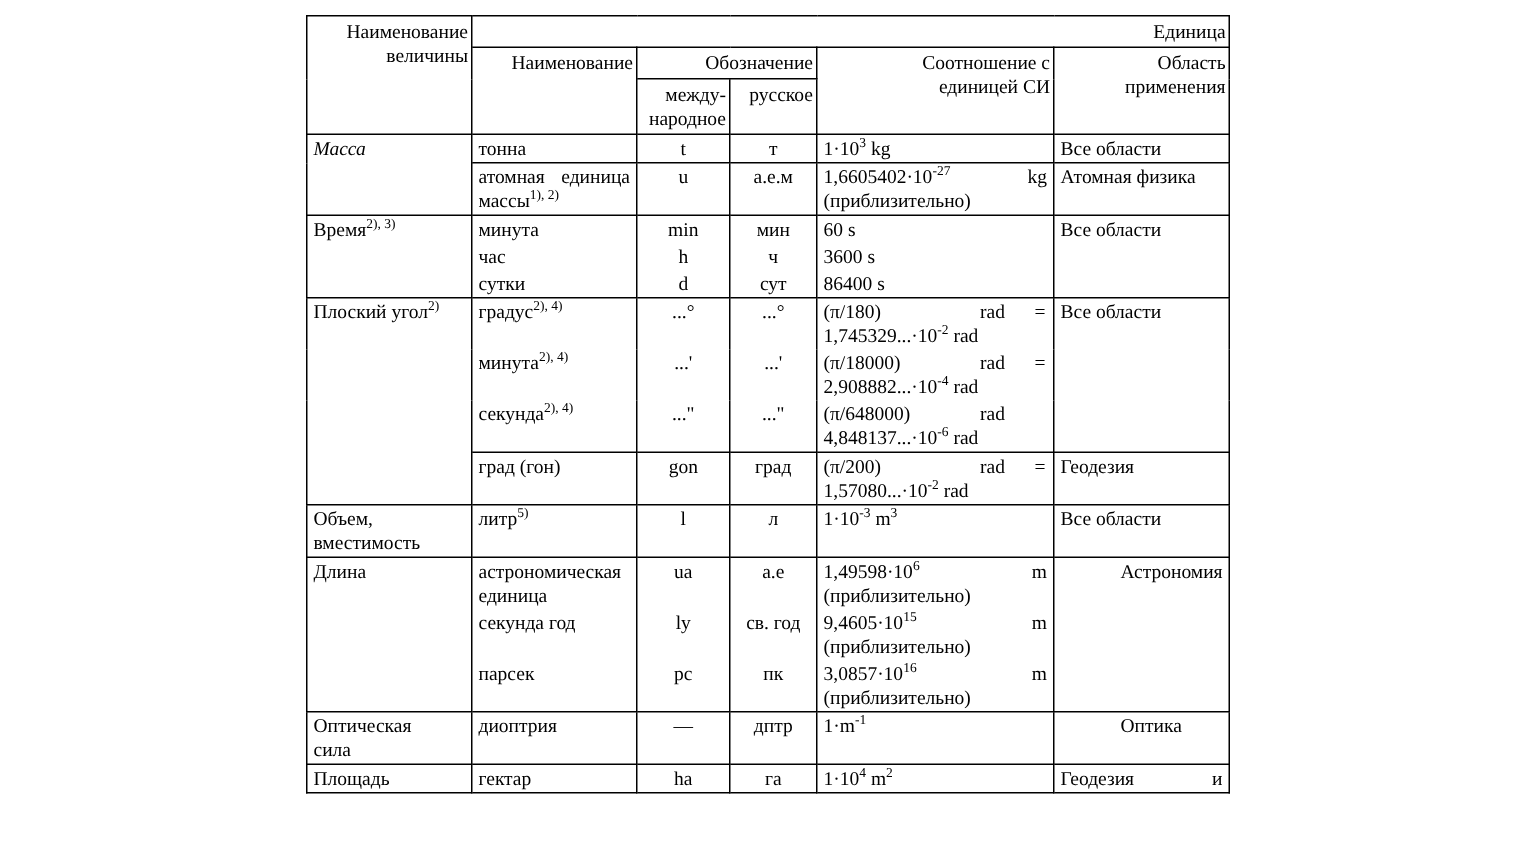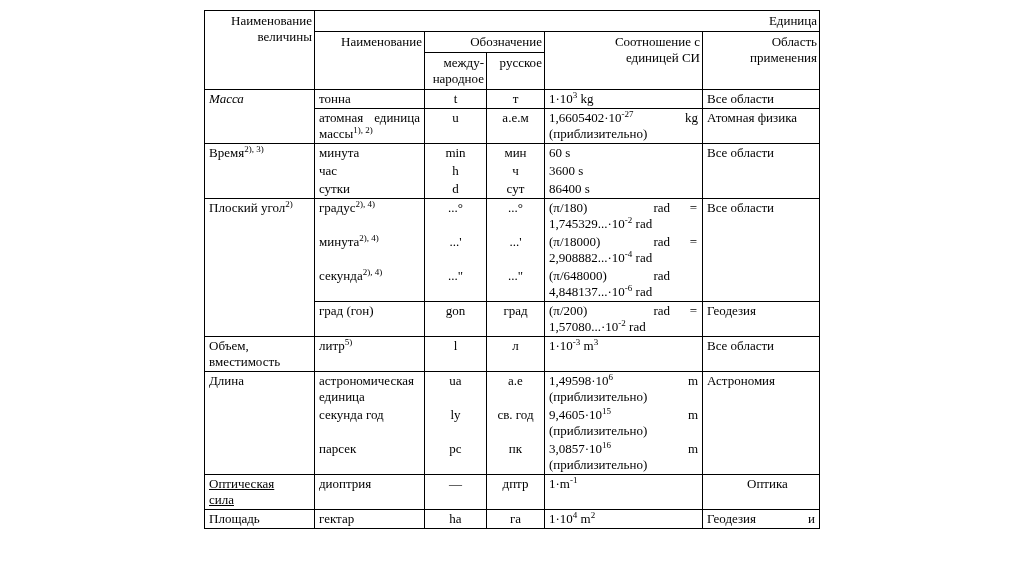--- a/index.html
+++ b/index.html
@@ -289,21 +289,21 @@
             </td>
             <td>
               <div class="si-line">
                 <span>1,49598·10<sup>6</sup></span>
                 <span class="si-u">m</span>
               </div>
               <div class="si-line">
                 <span>(приблизительно)</span>
               </div>
             </td>
-            <td rowspan="3" style="border-bottom: 1px solid rgb(0, 0, 0);">
+            <td rowspan="3" style="border-bottom: 1px solid rgb(0, 0, 0); text-align: right;">
               <div class="ln">Астрономия</div>
             </td>
           </tr>
           <tr>
             <td>
               <div class="ln">секунда год</div>
             </td>
             <td class="c">
               <div class="ln">ly</div>
             </td>
@@ -334,21 +334,21 @@
               <div class="si-line">
                 <span>3,0857·10<sup>16</sup></span>
                 <span class="si-u">m</span>
               </div>
               <div class="si-line">
                 <span>(приблизительно)</span>
               </div>
             </td>
           </tr>
           <tr class="rule">
-            <td rowspan="1" style="border-bottom: 1px solid rgb(0, 0, 0); text-decoration: underline;">
+            <td rowspan="1" style="border-bottom: 1px solid rgb(0, 0, 0);">
               <div class="ln">Оптическая</div>
               <div class="ln">сила</div>
             </td>
             <td>
               <div class="ln">диоптрия</div>
             </td>
             <td class="c">
               <div class="ln">—</div>
             </td>
             <td class="c">

